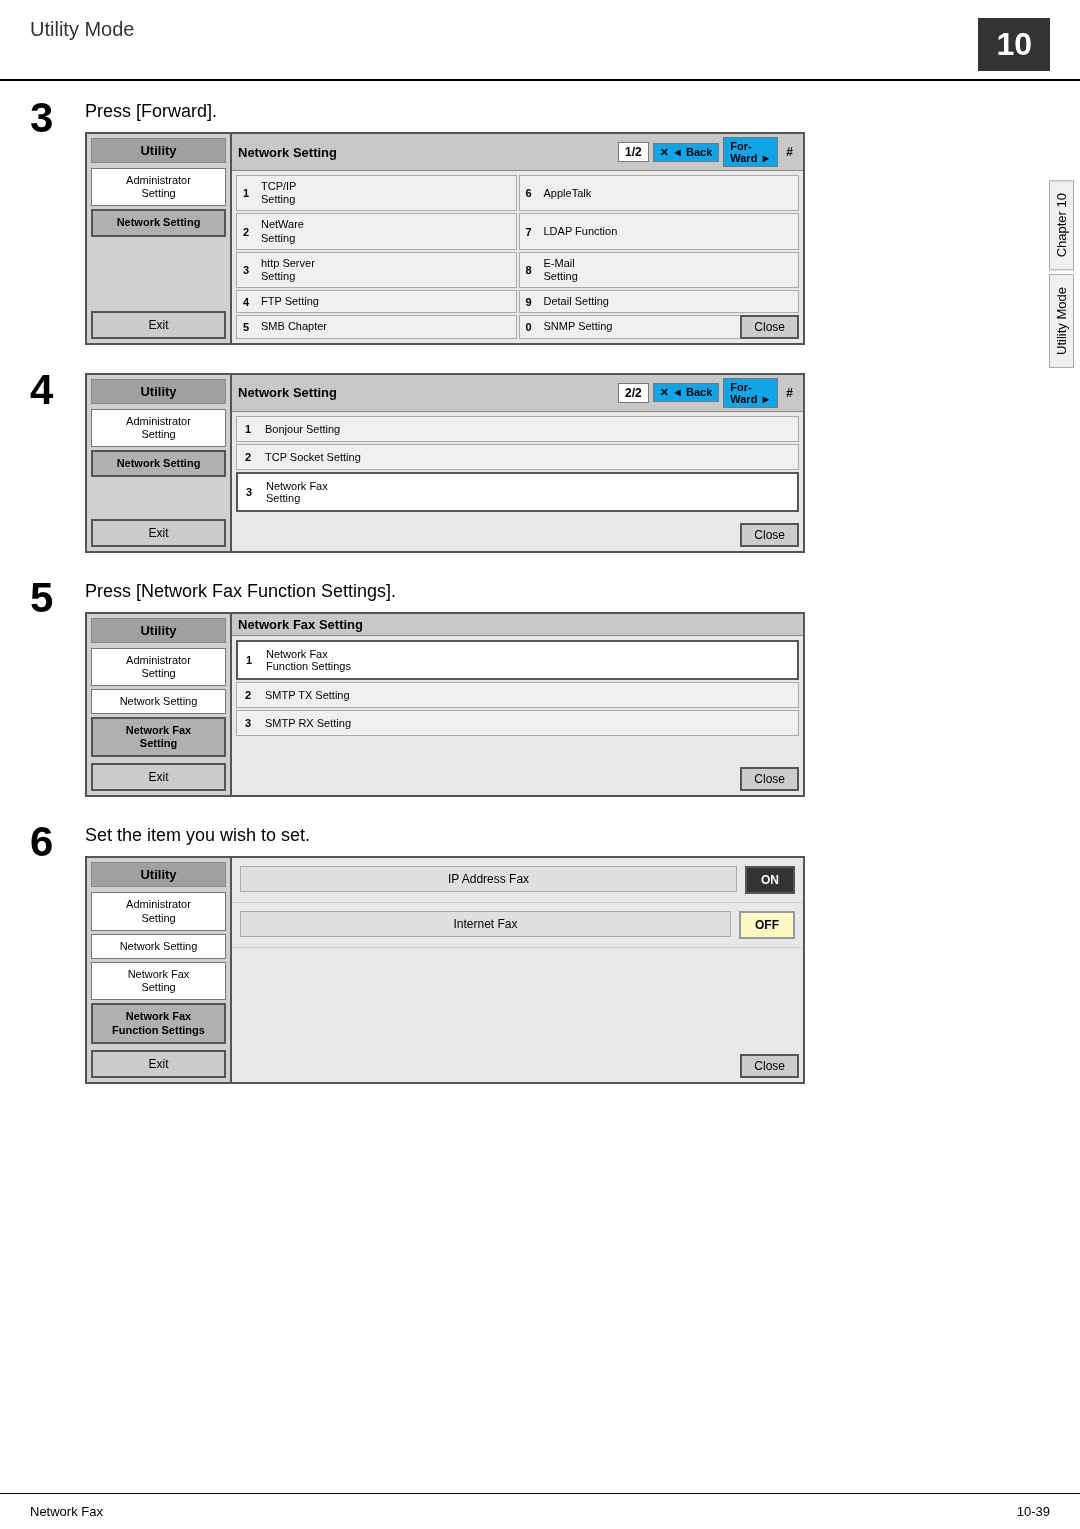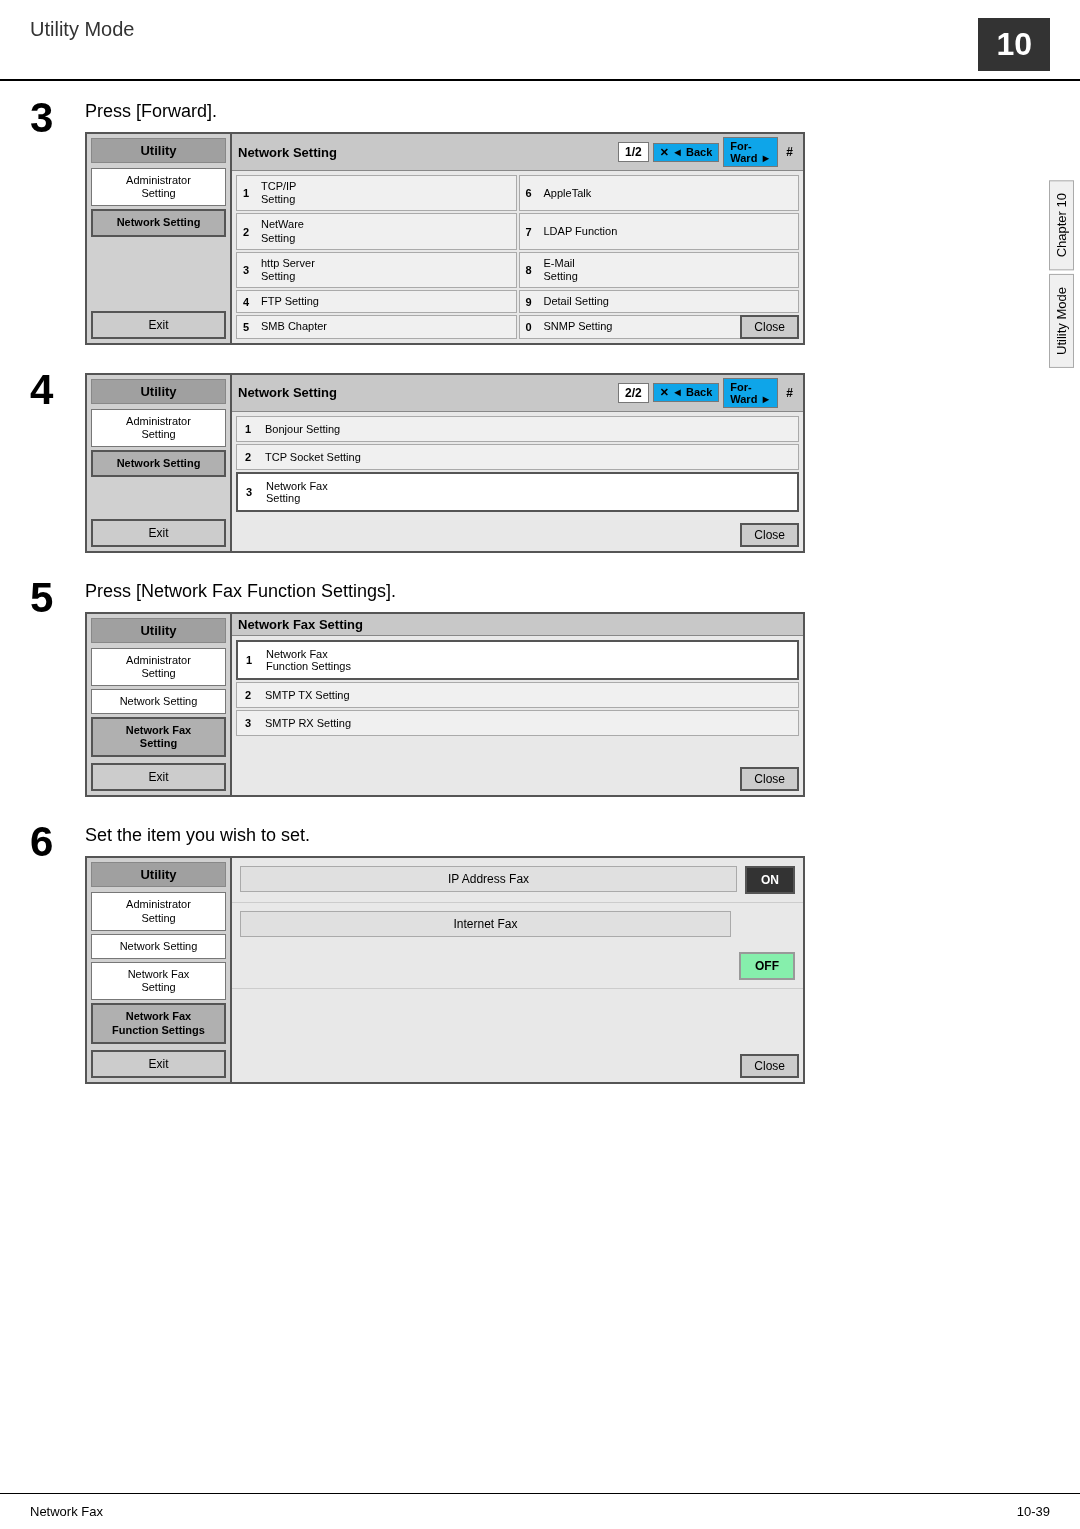--- a/index.html
+++ b/index.html
@@ -262,24 +262,23 @@
       border: 2px solid #555;
       padding: 5px 14px;
       min-width: 50px;
       text-align: center;
     }
     .step6-item-value.on {
       background: #333;
       color: #fff;
     }
     .step6-item-value.off {
-      background: #86efac;
+      background: #fef9c3;
       color: #000;
       border: 2px solid #999;
-      margin-top: 41px;
     }
 
     
     .page-footer {
       position: absolute;
       bottom: 0;
       left: 0;
       right: 0;
       display: flex;
       justify-content: space-between;

